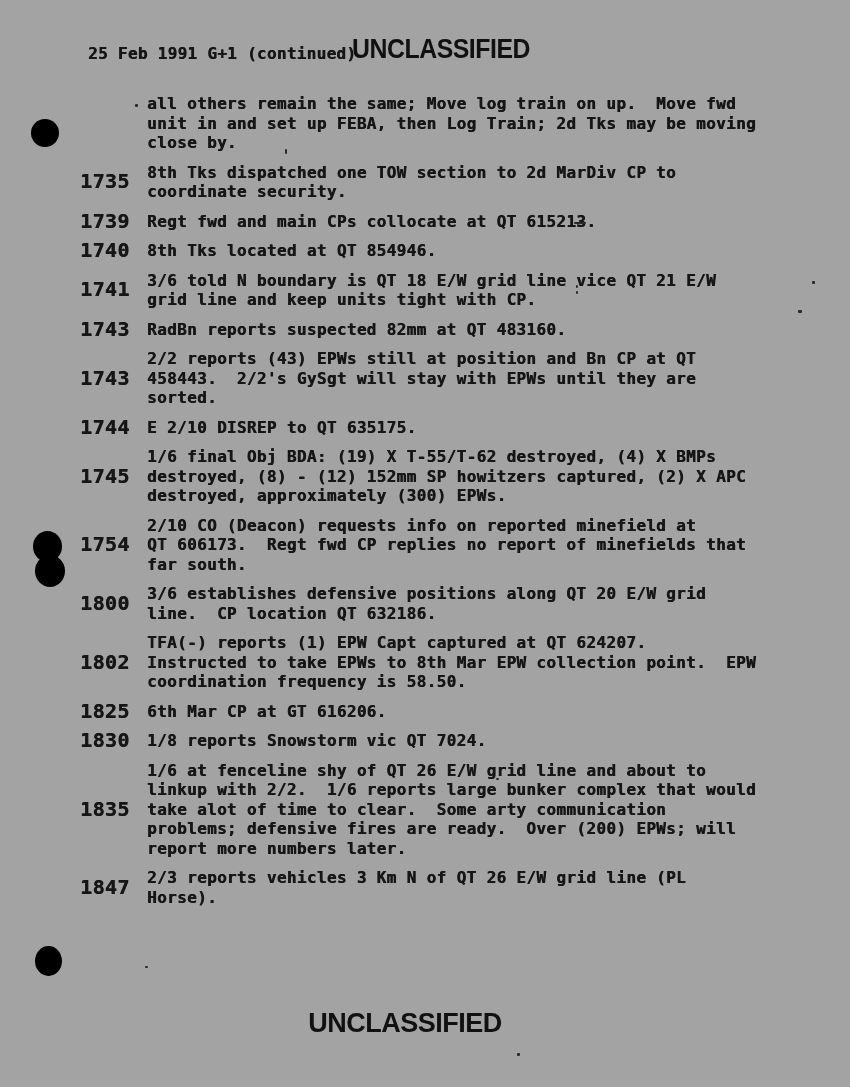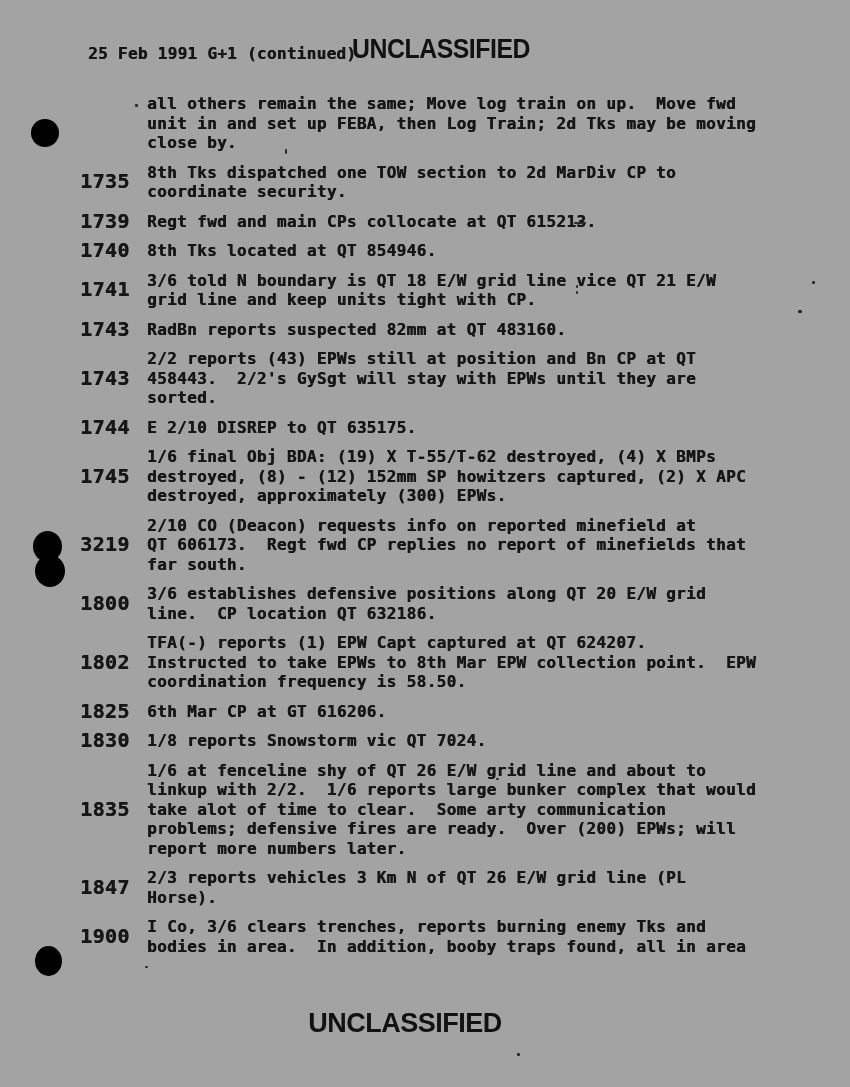--- a/index.html
+++ b/index.html
@@ -129,21 +129,21 @@
     </div>
 
     <div class="entry">
       <div class="time">1745</div>
       <div class="text">1/6 final Obj BDA: (19) X T-55/T-62 destroyed, (4) X BMPs
 destroyed, (8) - (12) 152mm SP howitzers captured, (2) X APC
 destroyed, approximately (300) EPWs.</div>
     </div>
 
     <div class="entry">
-      <div class="time">3219</div>
+      <div class="time">1754</div>
       <div class="text">2/10 CO (Deacon) requests info on reported minefield at
 QT 606173.  Regt fwd CP replies no report of minefields that
 far south.</div>
     </div>
 
     <div class="entry">
       <div class="time">1800</div>
       <div class="text">3/6 establishes defensive positions along QT 20 E/W grid
 line.  CP location QT 632186.</div>
     </div>
@@ -174,25 +174,20 @@
 problems; defensive fires are ready.  Over (200) EPWs; will
 report more numbers later.</div>
     </div>
 
     <div class="entry">
       <div class="time">1847</div>
       <div class="text">2/3 reports vehicles 3 Km N of QT 26 E/W grid line (PL
 Horse).</div>
     </div>
 
-    <div class="entry">
-      <div class="time">1900</div>
-      <div class="text">I Co, 3/6 clears trenches, reports burning enemy Tks and
-bodies in area.  In addition, booby traps found, all in area</div>
-    </div>
   </div>
 
   <div class="ftr-class">UNCLASSIFIED</div>
   <div class="ftr-page">33</div>
 
   <div class="punch p1"></div>
   <div class="punch p2a"></div>
   <div class="punch p2b"></div>
   <div class="punch p3"></div>
 

